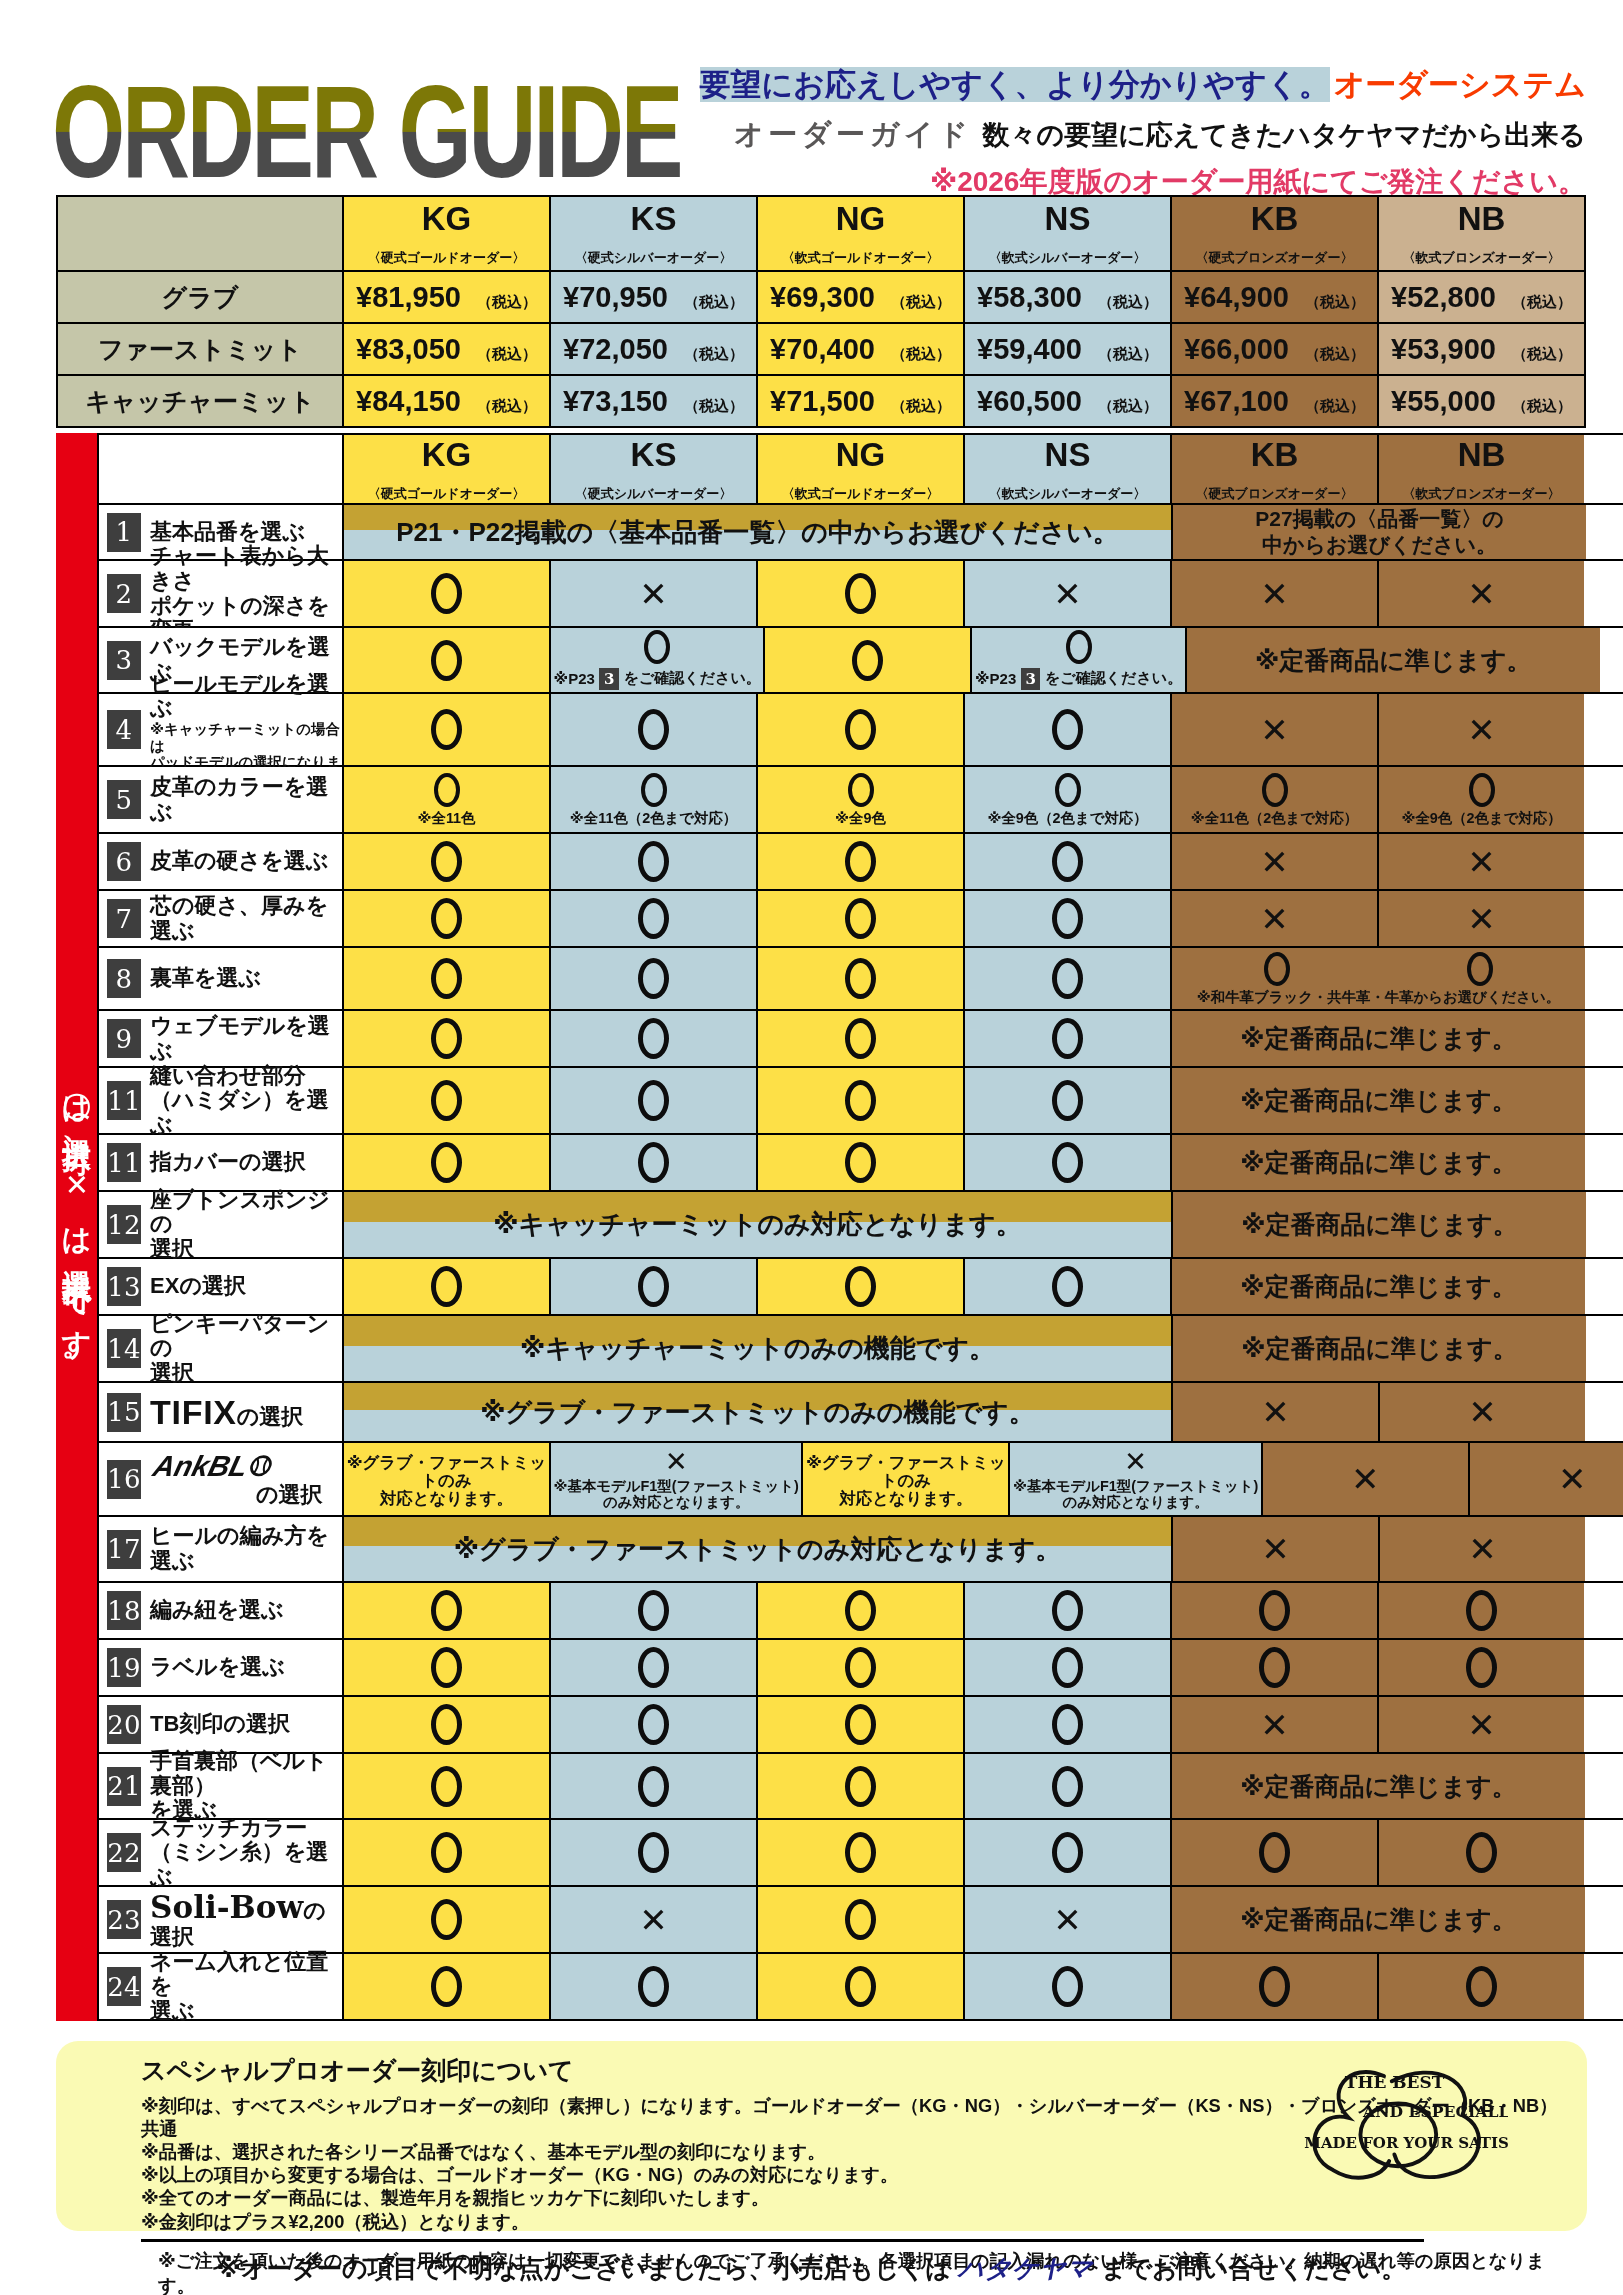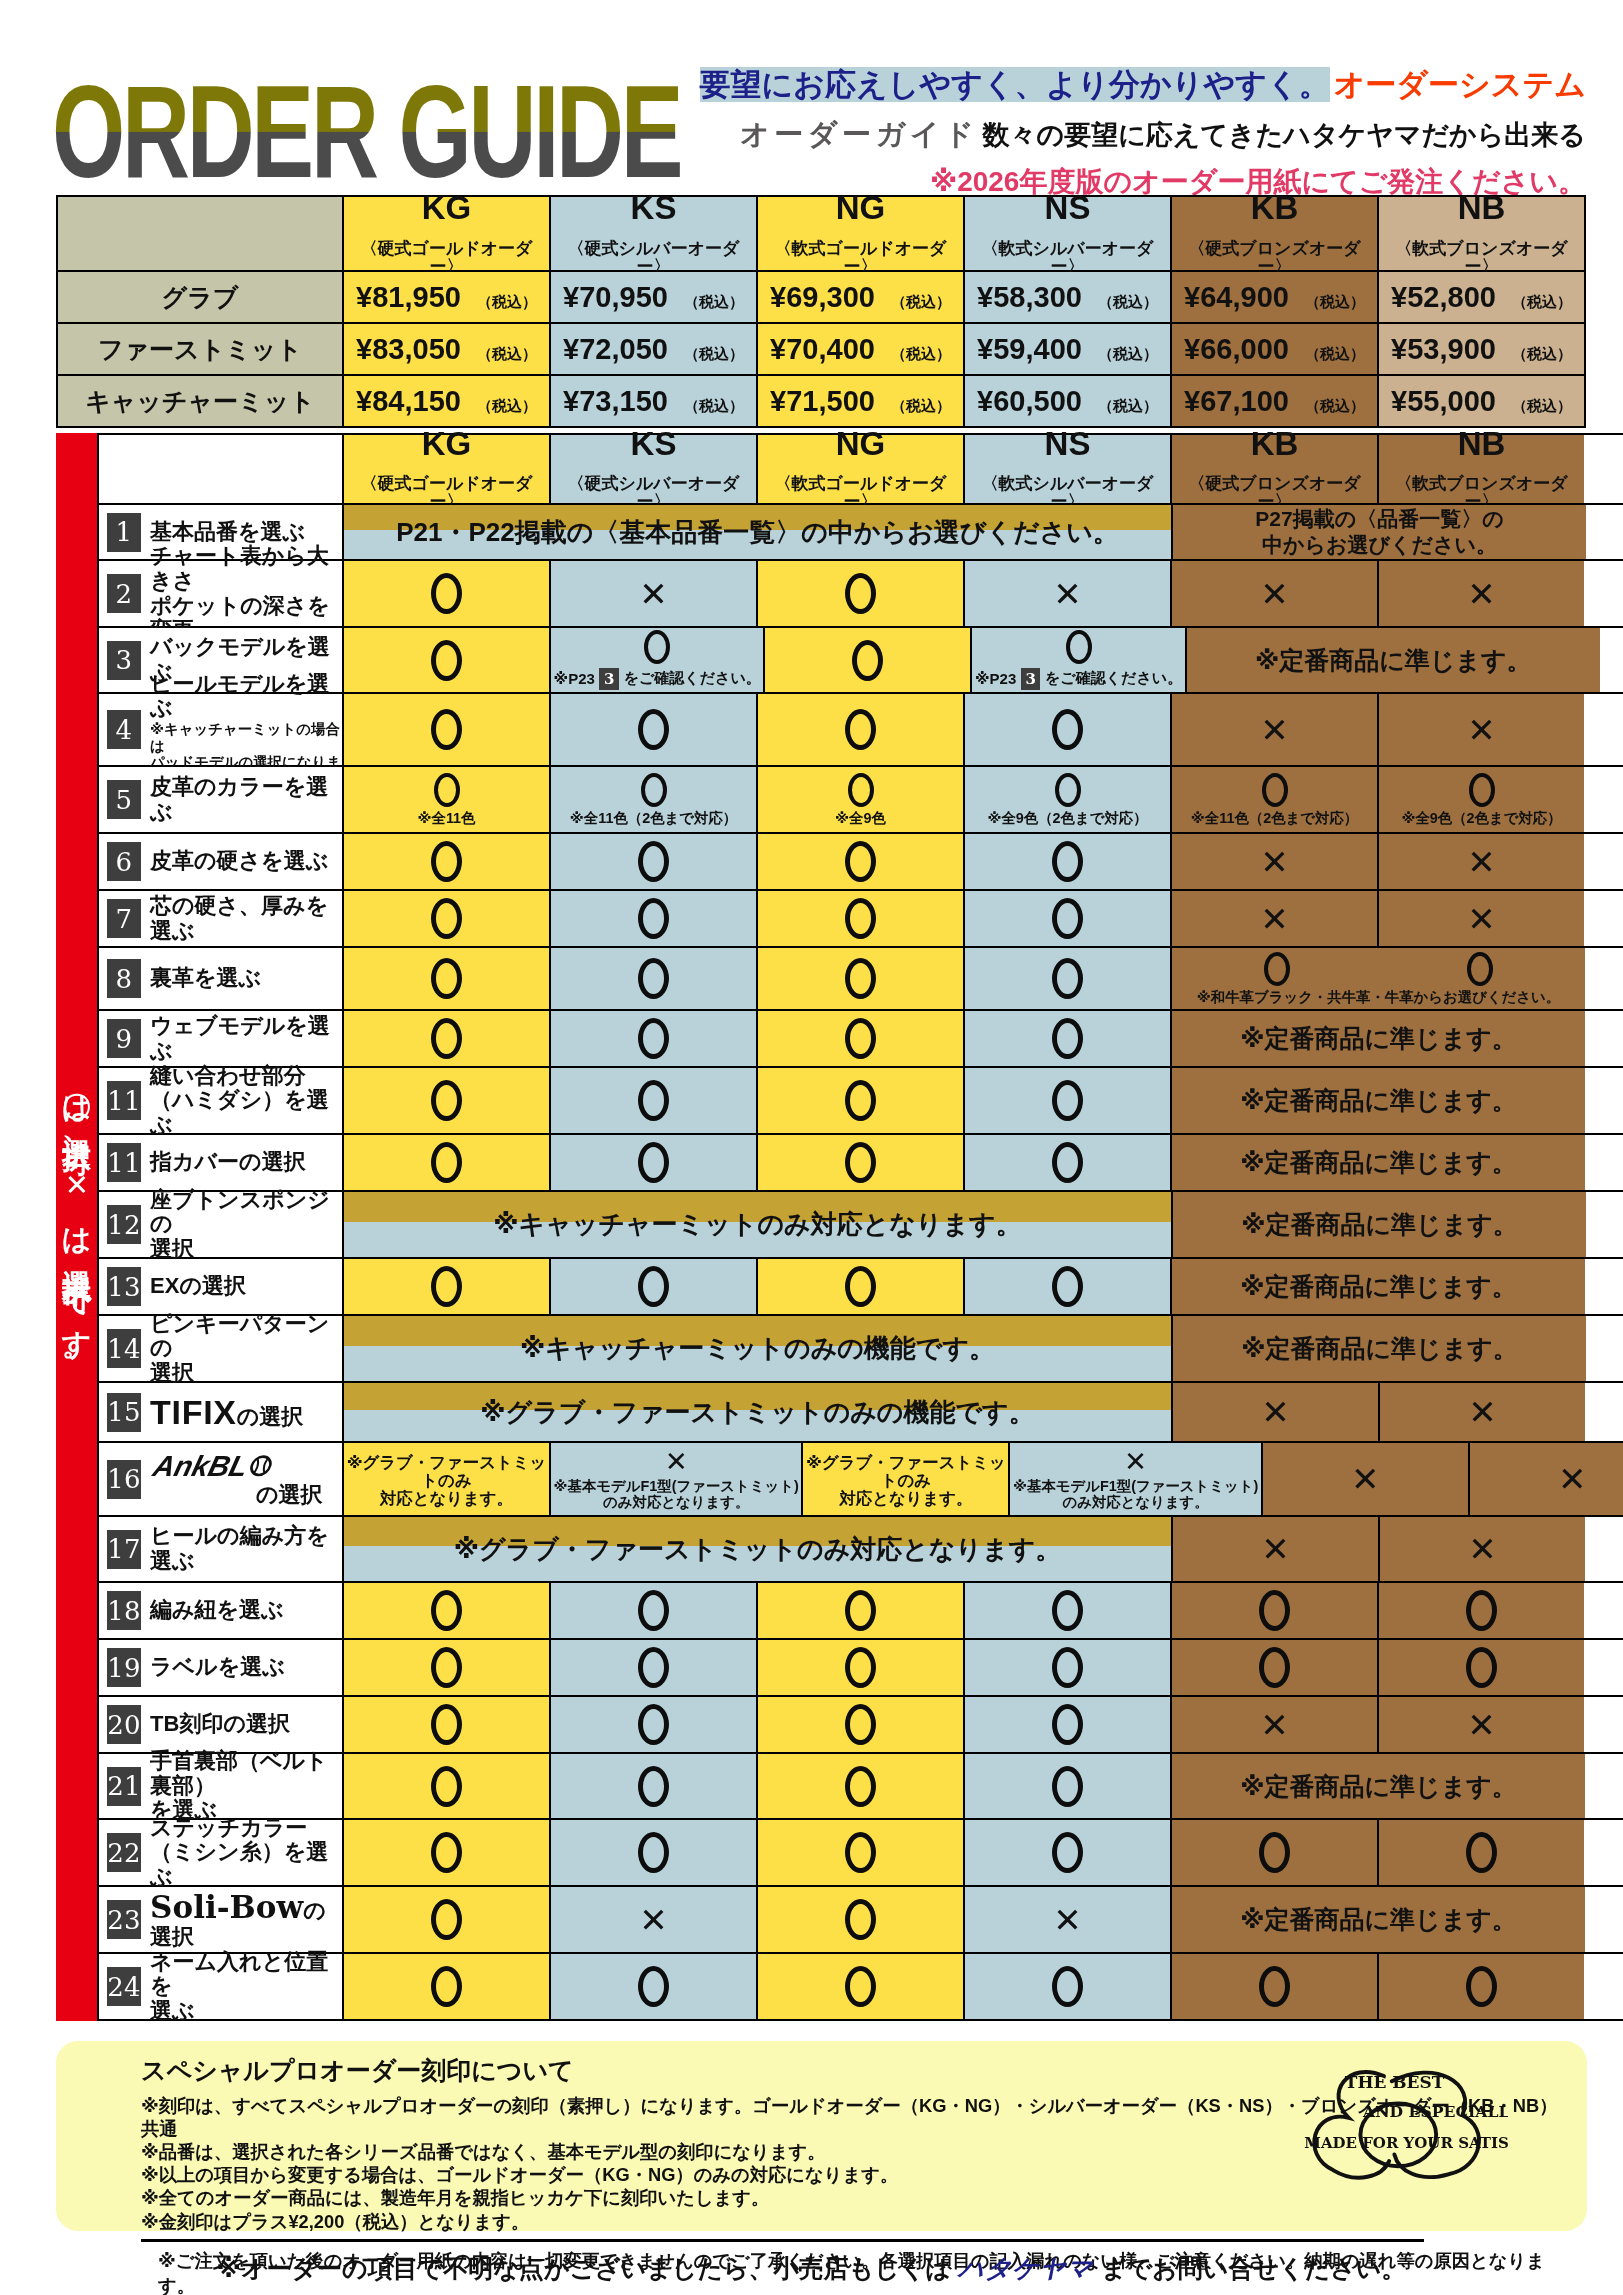--- a/index.html
+++ b/index.html
@@ -19,42 +19,42 @@
     .title-text{
       background:linear-gradient(to bottom,#7d7807 0%,#7d7807 50%,#4b4b4b 50%,#4b4b4b 100%);
       -webkit-background-clip:text;background-clip:text;color:transparent;
     }
   }
   .hdr-right{right:37px;top:64px;text-align:right;white-space:nowrap;}
   .hdr-l1{font-size:31px;font-weight:900;}
   .hdr-l1 .blue{color:#1d2088;}
   .hdr-l1 .orange{color:#f83b00;margin-left:3.9px;}
   .hdr-l2{font-size:27px;font-weight:900;margin-top:9.2px;}
-  .hdr-l2 .gray{color:#595757;letter-spacing:4.6px;font-size:29px;margin-right:4px;}
+  .hdr-l2 .gray{color:#595757;letter-spacing:4.6px;font-size:29px;margin-right:10px;}
   .hdr-l3{font-size:28px;font-weight:800;color:#e23a66;margin-top:7.9px;}
 
   
   .gold{background:#fde047;}
   .blue{background:#b9d2da;}
   .brown{background:#9e7040;}
   .tan{background:#cbb190;}
   .sage{background:#c5c6a9;}
   .striped{background:linear-gradient(to bottom,#c4a233 0%,#c4a233 46%,#b9d2da 46%,#b9d2da 100%);}
 
   
   #price-table{left:56px;top:195px;border:2.6px solid #000;}
   .p-row{display:flex;align-items:stretch;}
   .p-row + .p-row{border-top:2px solid #000;}
   .p-head{height:73px;}
   .p-body{height:50px;}
   .p-cell{border-left:2px solid #000;box-sizing:border-box;display:flex;flex-direction:column;align-items:center;justify-content:center;text-align:center;}
   .p-label{flex:0 0 284px;border-left:none;}
   .p-col{flex:0 0 207px;}
   .code{font-size:33px;font-weight:900;line-height:1.02;}
-  .subt{font-size:17px;font-weight:800;line-height:1.05;margin-top:15px;}
+  .subt{font-size:13px;font-weight:800;line-height:1.05;margin-top:15px;}
   .p-label-text{font-size:25px;font-weight:800;}
   .price{font-size:29px;font-weight:800;white-space:nowrap;}
   .price .tax{font-size:15px;font-weight:800;margin-left:16px;}
 
   
   #main-wrap{left:56px;top:433px;display:flex;align-items:stretch;}
   #red-strip{flex:0 0 41px;background:#e60012;display:flex;align-items:center;justify-content:center;}
   #red-strip span{writing-mode:vertical-rl;text-orientation:upright;color:#fff;font-weight:900;font-size:29px;letter-spacing:5.9px;line-height:1;}
   #main-table{border:2.6px solid #000;background:#fff;}
   .m-row{display:flex;align-items:stretch;}

